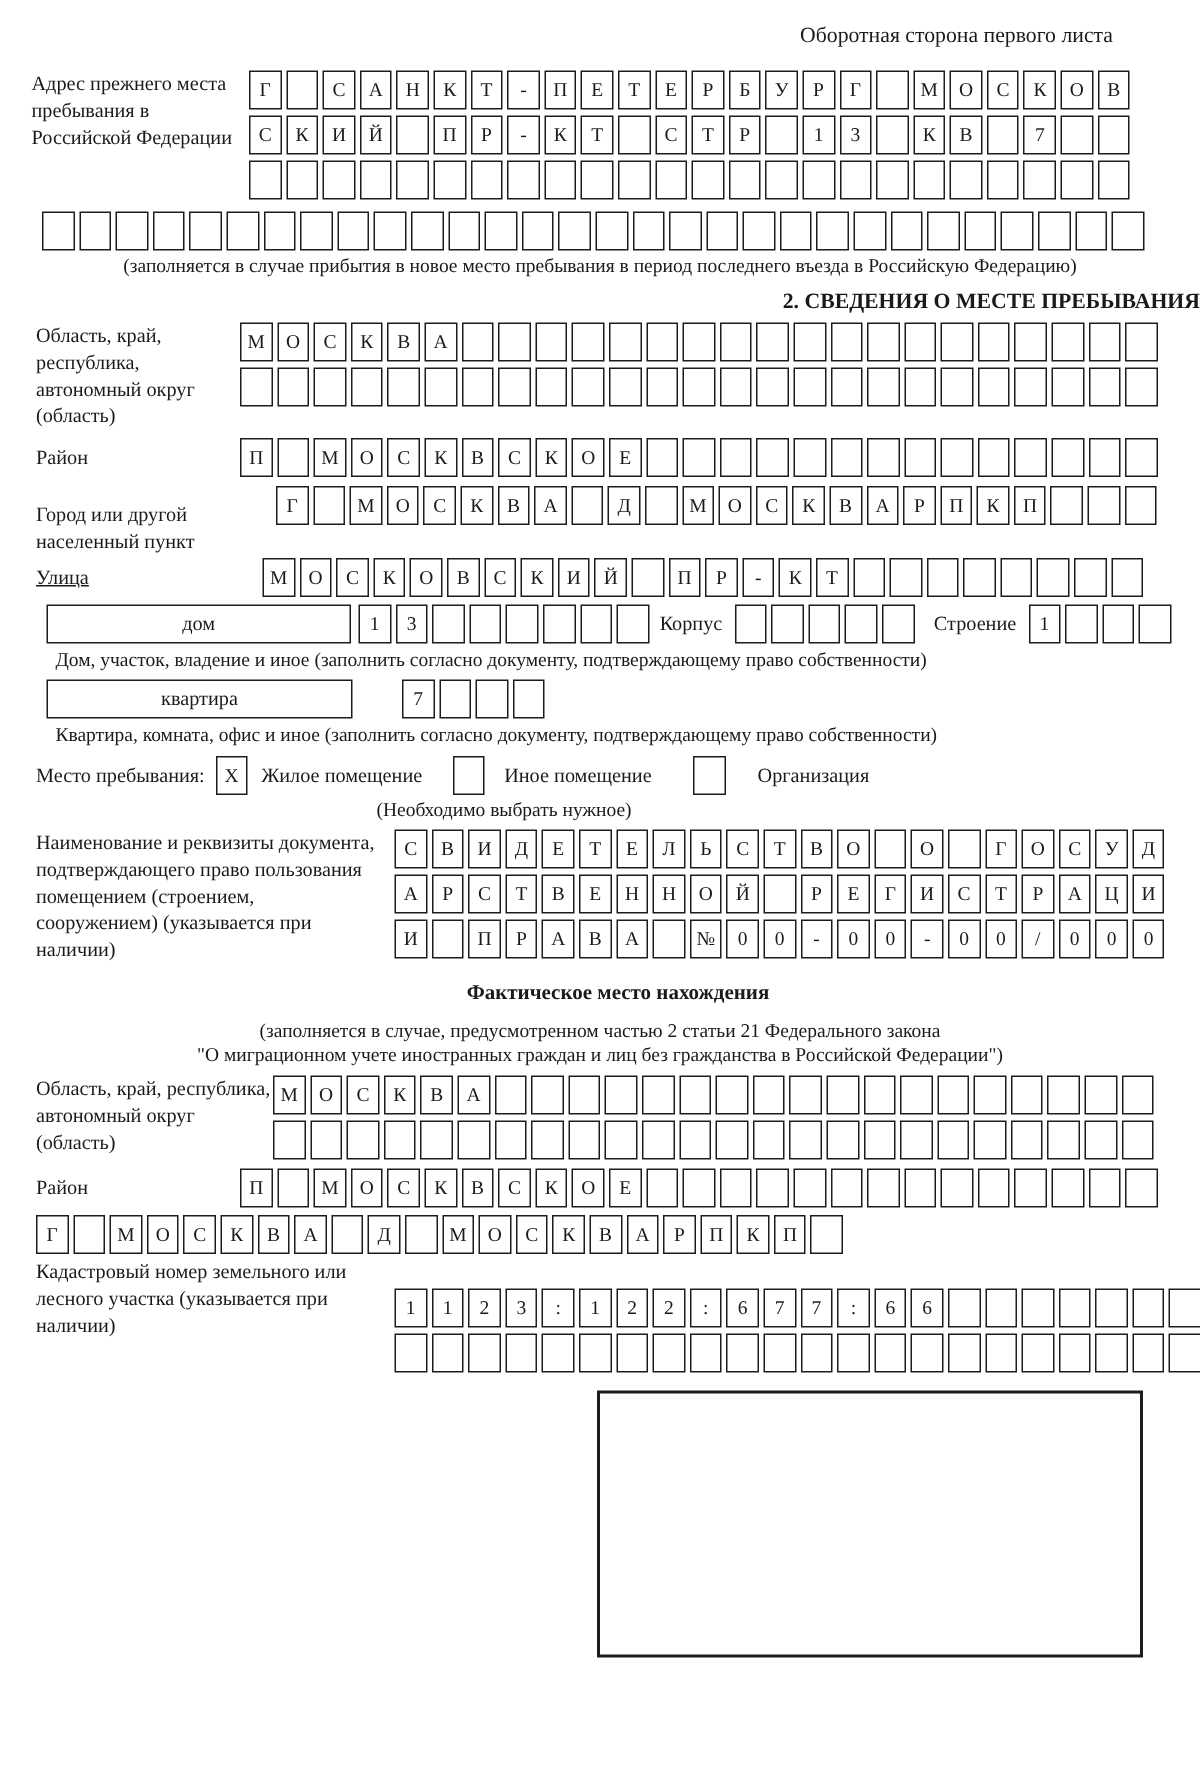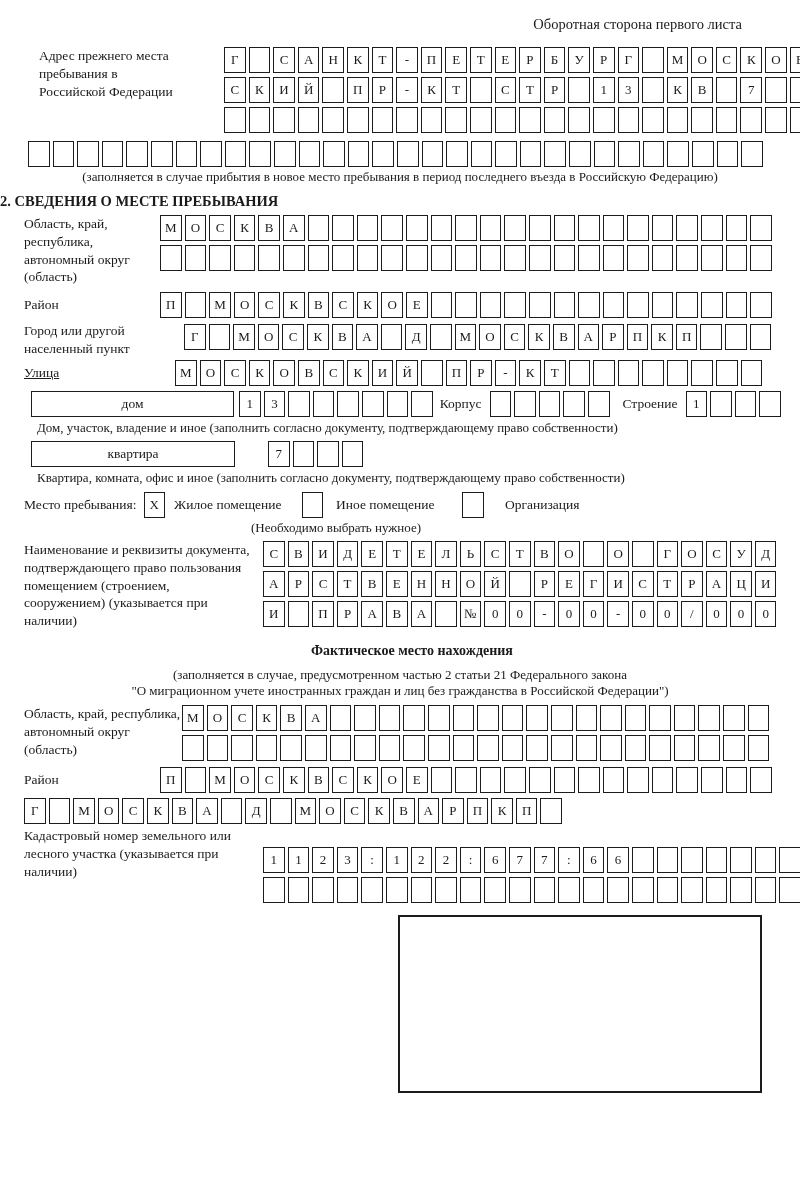--- a/index.html
+++ b/index.html
@@ -31,34 +31,34 @@
   .rows .cellrow { margin-bottom:4px; }
 
   .widebox {
     flex:none; box-sizing:border-box; height:26px;
     border:1.6px solid #1c1c1c;
     display:flex; align-items:center; justify-content:center;
     font-size:13.5px; background:#fff;
   }
   .inline-lbl { font-size:13.5px; line-height:26px; flex:none; }
 
-  .sect-title { text-align:left; font-weight:bold; font-size:14.5px; }
+  .sect-title { text-align:right; font-weight:bold; font-size:14.5px; }
   .fact-title { text-align:center; font-weight:bold; font-size:14px; }
 
   .stamp-box { box-sizing:border-box; width:364px; height:178px; border:2px solid #1c1c1c; background:#fff; }
   .stamp-caption { width:392px; text-align:center; font-size:13px; line-height:1.38; margin-top:6px; }
 </style>
 </head>
 <body>
 
 <div class="page">
 
   <div class="corner-note">Оборотная сторона первого листа</div>
 
-  <div class="frow" style="margin:14px 0 0 39px;gap:40px;">
+  <div class="frow" style="margin:14px 0 0 21px;">
     <div class="lbl" style="width:145px;">Адрес прежнего места пребывания в Российской Федерации</div>
     <div class="rows">
       <div class="cellrow">
           <div class="cell">Г</div>
           <div class="cell"></div>
           <div class="cell">С</div>
           <div class="cell">А</div>
           <div class="cell">Н</div>
           <div class="cell">К</div>
           <div class="cell">Т</div>
@@ -255,21 +255,21 @@
         <div class="cell"></div>
         <div class="cell"></div>
         <div class="cell"></div>
         <div class="cell"></div>
         <div class="cell"></div>
         <div class="cell"></div>
       </div>
   </div>
 
   <div class="frow" style="margin:4px 0 0 24px;">
-    <div class="lbl" style="width:160px;">Город или другой населенный пункт</div>
+    <div class="lbl" style="width:160px;margin-top:12px;">Город или другой населенный пункт</div>
     <div class="cellrow" style="margin-top:2px;">
         <div class="cell">Г</div>
         <div class="cell"></div>
         <div class="cell">М</div>
         <div class="cell">О</div>
         <div class="cell">С</div>
         <div class="cell">К</div>
         <div class="cell">В</div>
         <div class="cell">А</div>
         <div class="cell"></div>

